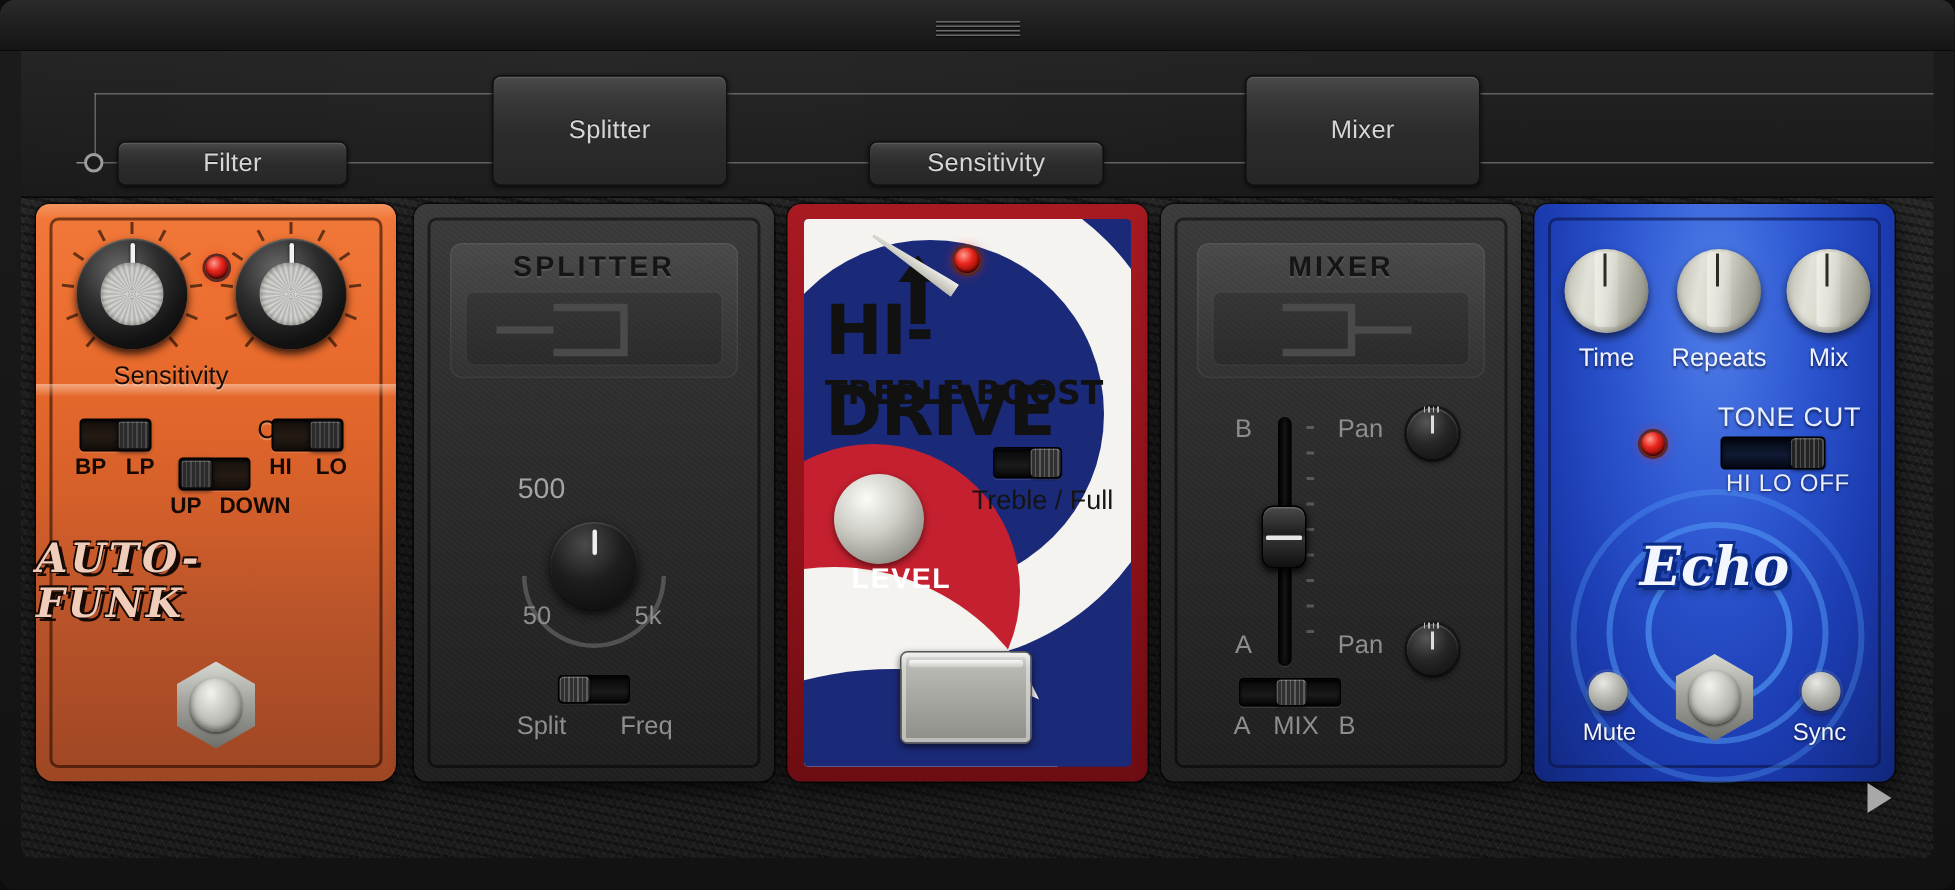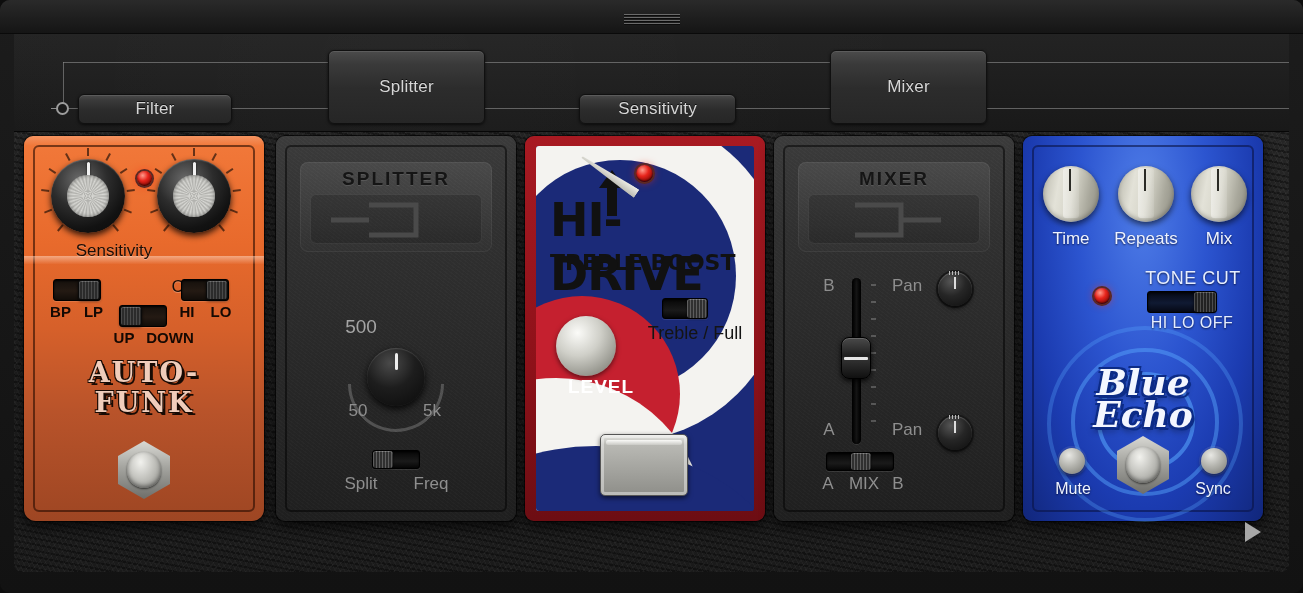--- a/index.html
+++ b/index.html
@@ -173,22 +173,22 @@
   }
   #pedal-autofunk .pedal-inner { border-color: rgba(40,12,0,.6); }
   #af-band {
     position: absolute; left: 0; right: 0; top: 120px; height: 8px;
     background: linear-gradient(180deg, rgba(255,220,200,.55), rgba(255,190,160,.05));
   }
   .af-text { color:#1a0d06; font-size: 17px; text-shadow: 0 1px 0 rgba(255,255,255,.25); }
   .sw-text { color:#140903; font-size: 15px; font-weight: 700; }
   #af-logo {
     position: absolute; left: 0; right: 0; top: 222px;
-    text-align: center; color: #f0cdbb; font-family: "DejaVu Serif", serif;
-    font-weight: 700; font-size: 27px; line-height: 30px;
+    color: #f0cdbb; font-family: "DejaVu Serif", serif;
+    font-weight: 700; font-style: italic; font-size: 27px; line-height: 30px;
     letter-spacing: 2px;
     text-shadow: 3px 3px 0 #170a04, -1px -1px 0 #170a04, 1px -1px 0 #170a04, -1px 1px 0 #170a04;
   }
 
   
   .darkpedal {
     background:
       repeating-linear-gradient(38deg, rgba(255,255,255,.018) 0, rgba(255,255,255,.018) 1px, transparent 1px, transparent 3px),
       linear-gradient(180deg,#3b3b3b 0%,#303030 25%,#282828 60%,#1f1f1f 100%);
   }
@@ -628,21 +628,20 @@
 
       <div class="led" style="left:71px; top:152px; width:16px; height:16px;"></div>
 
       <div class="label be-sw-text" style="left:105px; top:132px; width:130px; font-size:18px;">TONE CUT</div>
       <div class="toggle-be" style="left:124px; top:155px; width:70px;">
         <div class="nub" style="right:0;"></div>
       </div>
       <div class="label be-sw-text" style="left:104px; top:178px; width:130px;">HI LO OFF</div>
 
       <div id="be-logo">
-        <div>Blue</div>
         <div style="margin-top:-4px;">Echo</div>
       </div>
 
       <div class="mini-btn" style="left:36px; top:312px;"></div>
       <div class="label be-text" style="left:10px; top:344px; width:80px; font-size:16px;">Mute</div>
 
       <div class="footsw" style="left:94px; top:300px;">
         <div class="hex"></div>
         <div class="cap"></div>
       </div>

